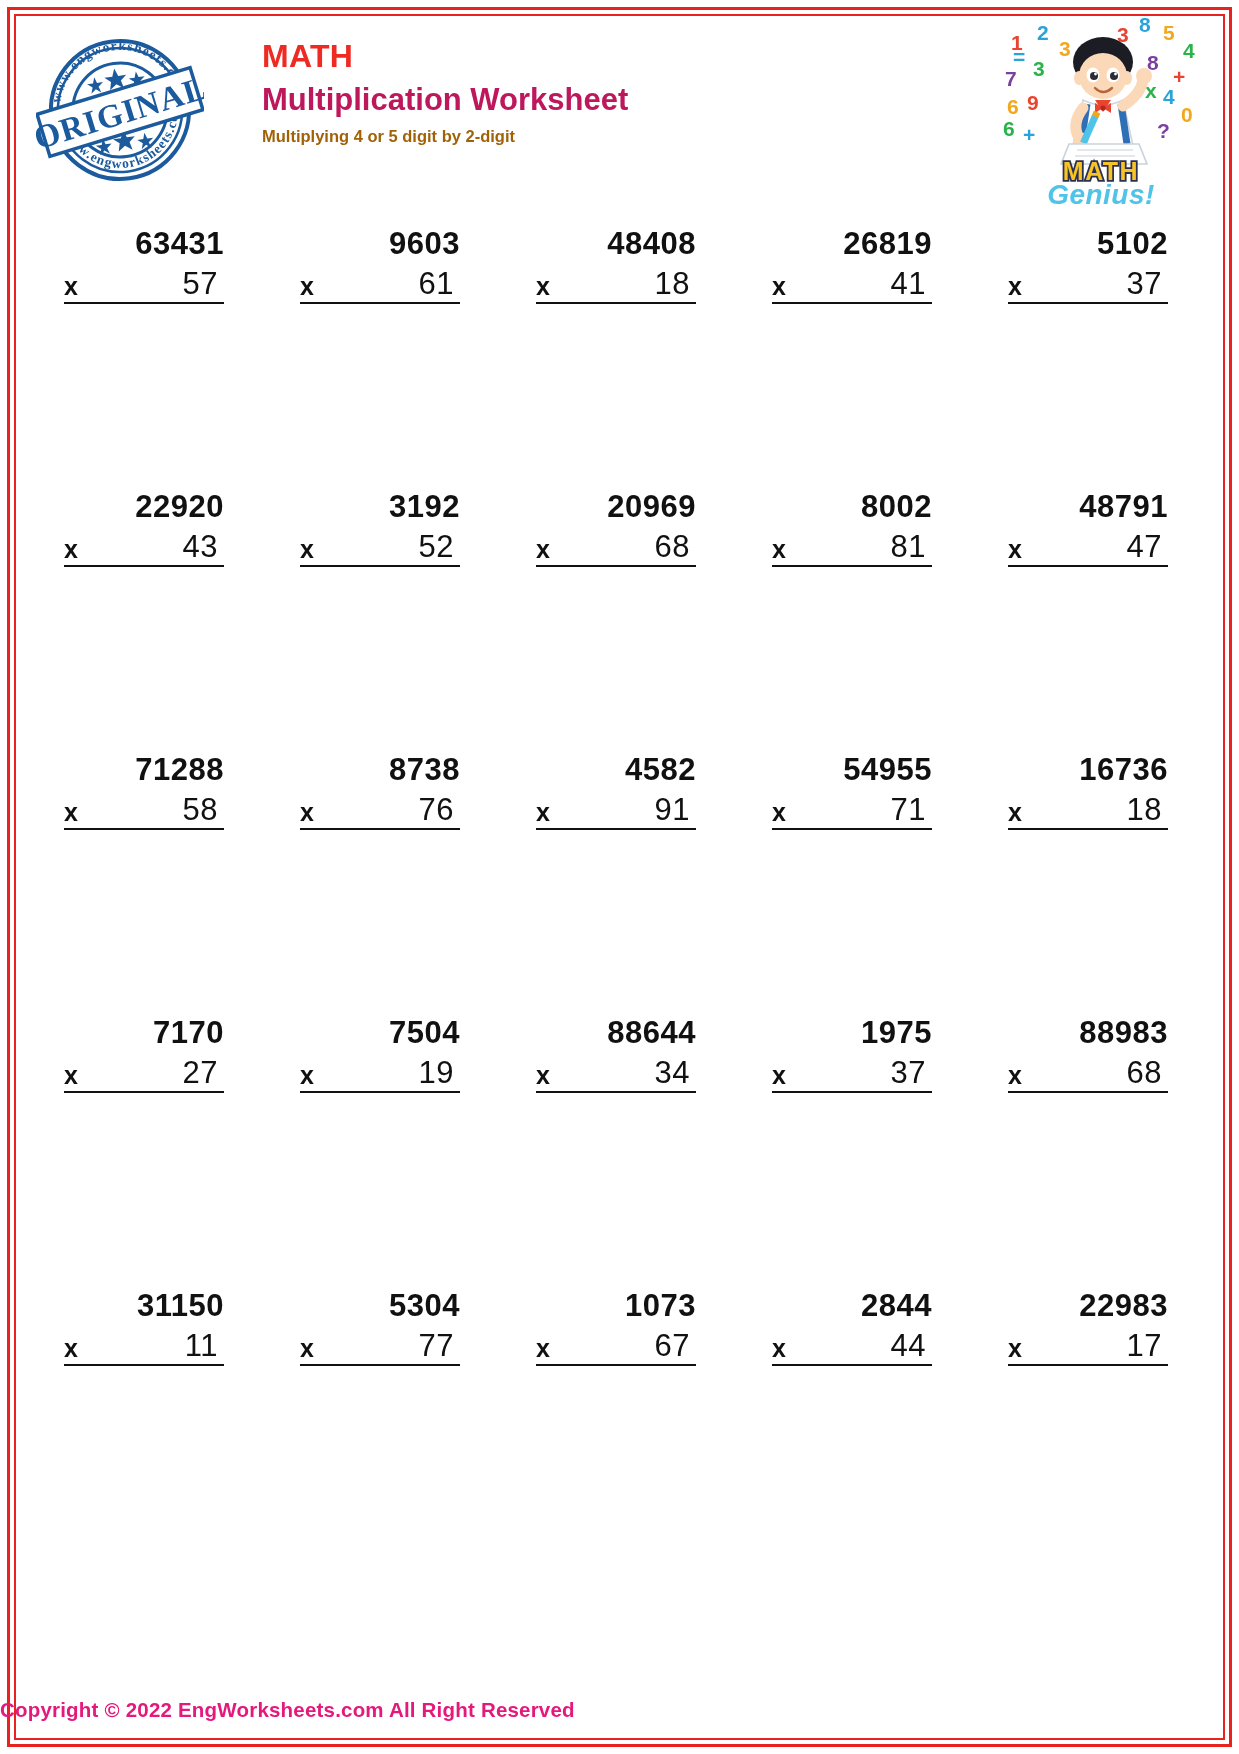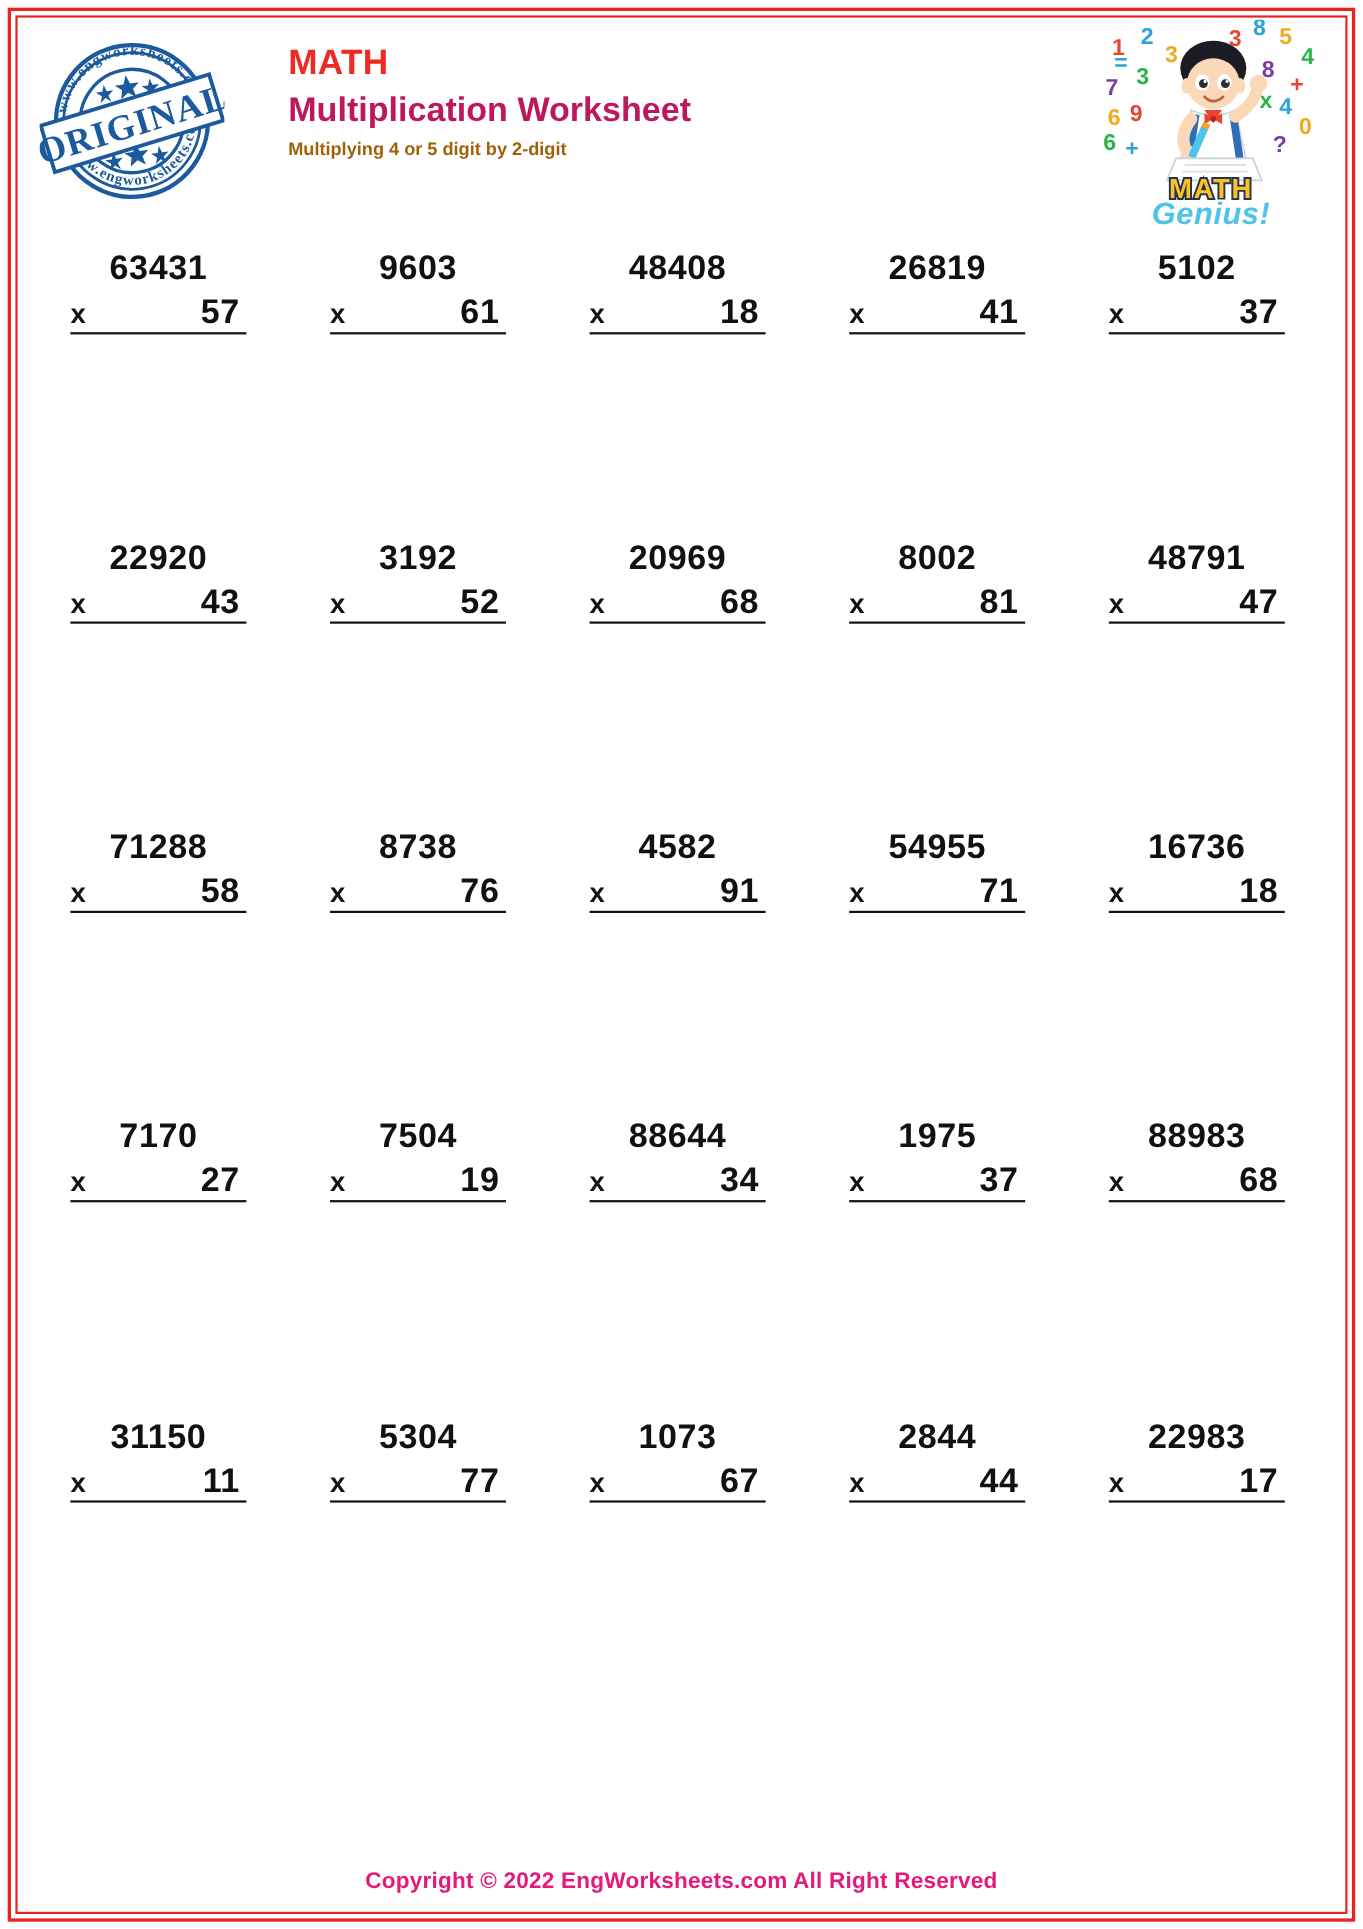--- a/index.html
+++ b/index.html
@@ -84,21 +84,21 @@
   .prow:last-child { height: 250px; margin-top: 10px; }
   .cell {
     flex: 1 1 20%;
     position: relative;
   }
   .problem {
     width: 160px;
     margin-left: 34px;
   }
   .multiplicand {
-    text-align: center;
+    text-align: right;
     font-size: 31px;
     font-weight: bold;
     color: #111111;
     letter-spacing: 0.5px;
     line-height: 1.0;
     font-family: "Liberation Sans", sans-serif;
   }
   .oprow {
     display: flex;
     align-items: flex-end;
@@ -108,32 +108,32 @@
     padding-bottom: 3px;
   }
   .op {
     font-size: 25px;
     font-weight: bold;
     color: #111111;
     line-height: 1.0;
   }
   .multiplier {
     font-size: 31px;
-    font-weight: bold;
+    font-weight: normal;
     color: #111111;
     letter-spacing: 0.5px;
     line-height: 1.0;
     padding-right: 6px;
   }
 
   
   .footer {
     position: absolute;
     left: 0; right: 0; bottom: 32px;
-    text-align: center;
+    text-align: left;
     margin-top: 15px;
   }
   .copyright {
     font-size: 20.5px;
     font-weight: bold;
     color: #e3197c;
     letter-spacing: 0.2px;
   }
 </style>
 </head>

